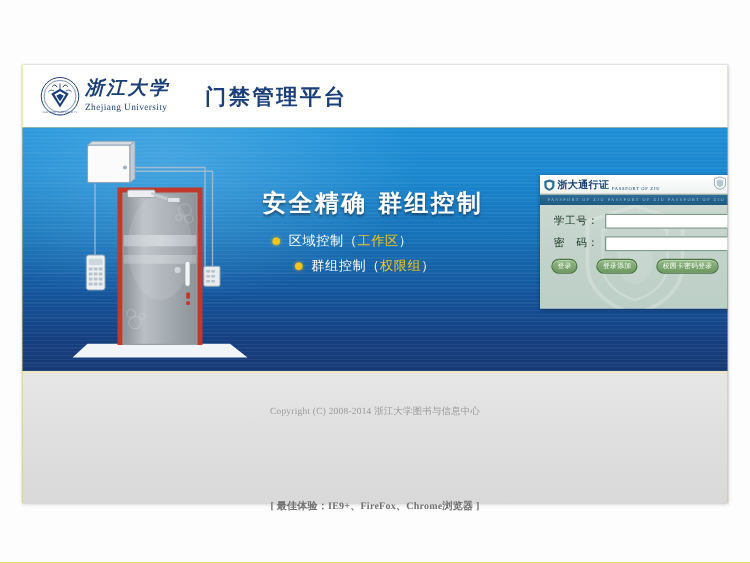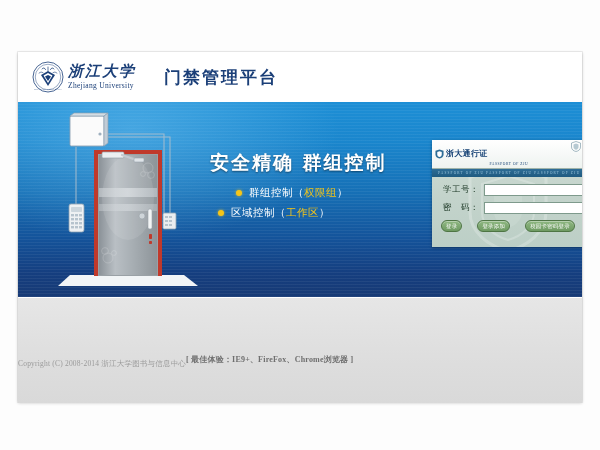--- a/index.html
+++ b/index.html
@@ -82,21 +82,21 @@
     position:absolute;left:414px;top:38px;width:152px;height:107px;
     background:linear-gradient(180deg,#cfdcd4 0%,#c3d3cb 55%,#bccfc6 100%);
     box-shadow:0 1px 3px rgba(0,0,0,.35);
     overflow:hidden;
   }
   .login-shield{
     position:absolute;left:50%;top:22px;transform:translateX(-50%);
     width:88px;height:92px;opacity:.22;
   }
   .login-head{
-    position:relative;height:29px;
+    position:relative;height:16px;
     background:linear-gradient(180deg,#ffffff 0%,#eef3f0 100%);
     display:flex;align-items:center;padding-left:3px;box-sizing:border-box;
     border-bottom:1px solid #9fb3a9;
     text-align:center;
   }
   .lh-shield{width:9px;height:10px;flex:0 0 9px;}
   .lh-cn{
     font-size:8px;font-weight:700;color:#123f73;margin-left:2px;letter-spacing:.3px;
     font-family:"DejaVu Sans","Liberation Sans",sans-serif;line-height:1;
   }
@@ -134,21 +134,21 @@
     font-family:"DejaVu Sans","Liberation Sans",sans-serif;
     box-shadow:inset 0 1px 0 rgba(255,255,255,.35);
     white-space:nowrap;cursor:pointer;
   }
 
   
   .footer{
     position:relative;height:105px;
     background:linear-gradient(180deg,#e6e6e6 0%,#dedede 55%,#d9d9d9 100%);
     border-top:1px solid #ffffff;
-    display:flex;flex-direction:row;align-items:center;justify-content:flex-start;
+    display:flex;flex-direction:column;align-items:center;justify-content:flex-start;gap:48px;
   }
   .copyright{
     margin-top:26px;font-size:7.5px;color:#9a9a9a;letter-spacing:.2px;
     font-family:"Liberation Serif","DejaVu Serif",serif;
   }
   .browsers{
     margin-top:17px;font-size:8px;color:#6f6f6f;font-weight:700;letter-spacing:.2px;
     font-family:"Liberation Serif","DejaVu Serif",serif;
   }
 </style>
@@ -273,27 +273,27 @@
           <rect x="96" y="99" width="4" height="20" rx="1.8" fill="#f3f5f6" stroke="#9aa3aa" stroke-width="0.6"></rect>
           <circle cx="90" cy="106" r="3" fill="#cfd5d9" stroke="#9aa3aa" stroke-width="0.6"></circle>
           <rect x="97" y="124" width="3" height="5" rx="0.8" fill="#c0392b"></rect>
           <rect x="97" y="131" width="3" height="3" rx="0.8" fill="#c0392b"></rect>
         </g>
       </svg>
 
       <div class="headline">安全精确  群组控制</div>
 
       <div class="bullets">
+        <div class="bullet i1">
+          <span class="dot"></span>
+          <span class="txt"><span>区域控制（</span><span class="hl">工作区</span><span>）</span></span>
+        </div>
         <div class="bullet i2">
           <span class="dot"></span>
           <span class="txt"><span>群组控制（</span><span class="hl">权限组</span><span>）</span></span>
-        </div>
-        <div class="bullet i1">
-          <span class="dot"></span>
-          <span class="txt"><span>区域控制（</span><span class="hl">工作区</span><span>）</span></span>
         </div>
       </div>
 
       <div class="login">
         <svg class="login-shield" viewBox="0 0 88 92">
           <path d="M44 3 L82 15 V50 C82 70 64 84 44 89 C24 84 6 70 6 50 V15 Z" fill="none" stroke="#ffffff" stroke-width="3"></path>
           <path d="M44 14 L70 22 V50 C70 64 58 74 44 78 C30 74 18 64 18 50 V22 Z" fill="none" stroke="#ffffff" stroke-width="2"></path>
           <path d="M44 26 L58 31 V50 C58 58 51 64 44 66 C37 64 30 58 30 50 V31 Z" fill="#ffffff" opacity=".45"></path>
         </svg>
 

